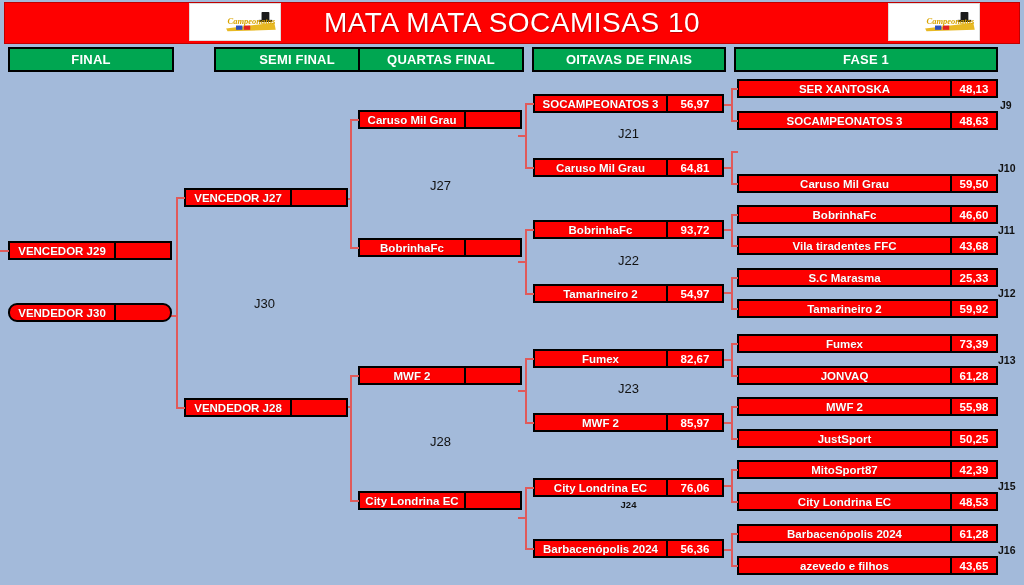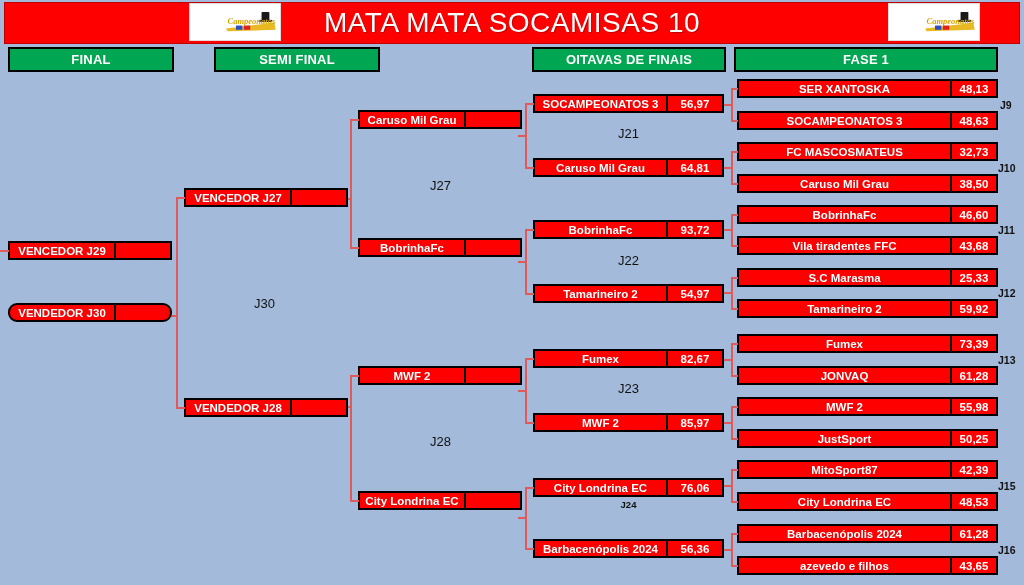--- a/index.html
+++ b/index.html
@@ -104,20 +104,23 @@
       <text x="12" y="20" font-family="Liberation Serif, serif" font-size="12" font-style="italic" font-weight="bold" fill="#d9a400">Campeonatos</text>
     </svg>
   </div>
 
   <div class="rh" style="left:8px;   width:166px;">
       <span>FINAL</span>
     </div>
   <div class="rh" style="left:184px; width:166px;margin-left:30px;">
       <span>SEMI FINAL</span>
     </div>
+  <div class="rh" style="left:358px; width:166px;">
+      <span>QUARTAS FINAL</span>
+    </div>
   <div class="rh" style="left:532px; width:194px;">
       <span>OITAVAS DE FINAIS</span>
     </div>
   <div class="rh" style="left:734px; width:264px;">
       <span>FASE 1</span>
     </div>
 
   <div class="box narrow-sc" style="left:737px; top:79px;  width:261px;">
     <span class="nm">SER XANTOSKA</span>
     <span class="sc">48,13</span>
@@ -125,27 +128,23 @@
   <div class="box narrow-sc" style="left:737px; top:111px; width:261px;">
     <span class="nm">SOCAMPEONATOS 3</span>
     <span class="sc">48,63</span>
   </div>
   <div class="jlabel side" style="left:1000px; top:99px;">J9</div>
   <div class="ln v" style="left:731px; top:88px;  height:32px;"></div>
   <div class="ln h" style="left:731px; top:88px;  width:7px;"></div>
   <div class="ln h" style="left:731px; top:120px; width:7px;"></div>
   <div class="ln h" style="left:724px; top:104px; width:8px;"></div>
 
-  <div class="box narrow-sc" style="left:737px; top:142px; width:261px;">
-    <span class="nm">FC MASCOSMATEUS</span>
-    <span class="sc">32,73</span>
-  </div>
   <div class="box narrow-sc" style="left:737px; top:174px; width:261px;">
     <span class="nm">Caruso Mil Grau</span>
-    <span class="sc">38,50</span>
+    <span class="sc">59,50</span>
   </div>
   <div class="jlabel side" style="left:998px; top:162px;">J10</div>
   <div class="ln v" style="left:731px; top:151px; height:32px;"></div>
   <div class="ln h" style="left:731px; top:151px; width:7px;"></div>
   <div class="ln h" style="left:731px; top:183px; width:7px;"></div>
   <div class="ln h" style="left:724px; top:167px; width:8px;"></div>
 
   <div class="box narrow-sc" style="left:737px; top:205px; width:261px;">
     <span class="nm">BobrinhaFc</span>
     <span class="sc">46,60</span>

